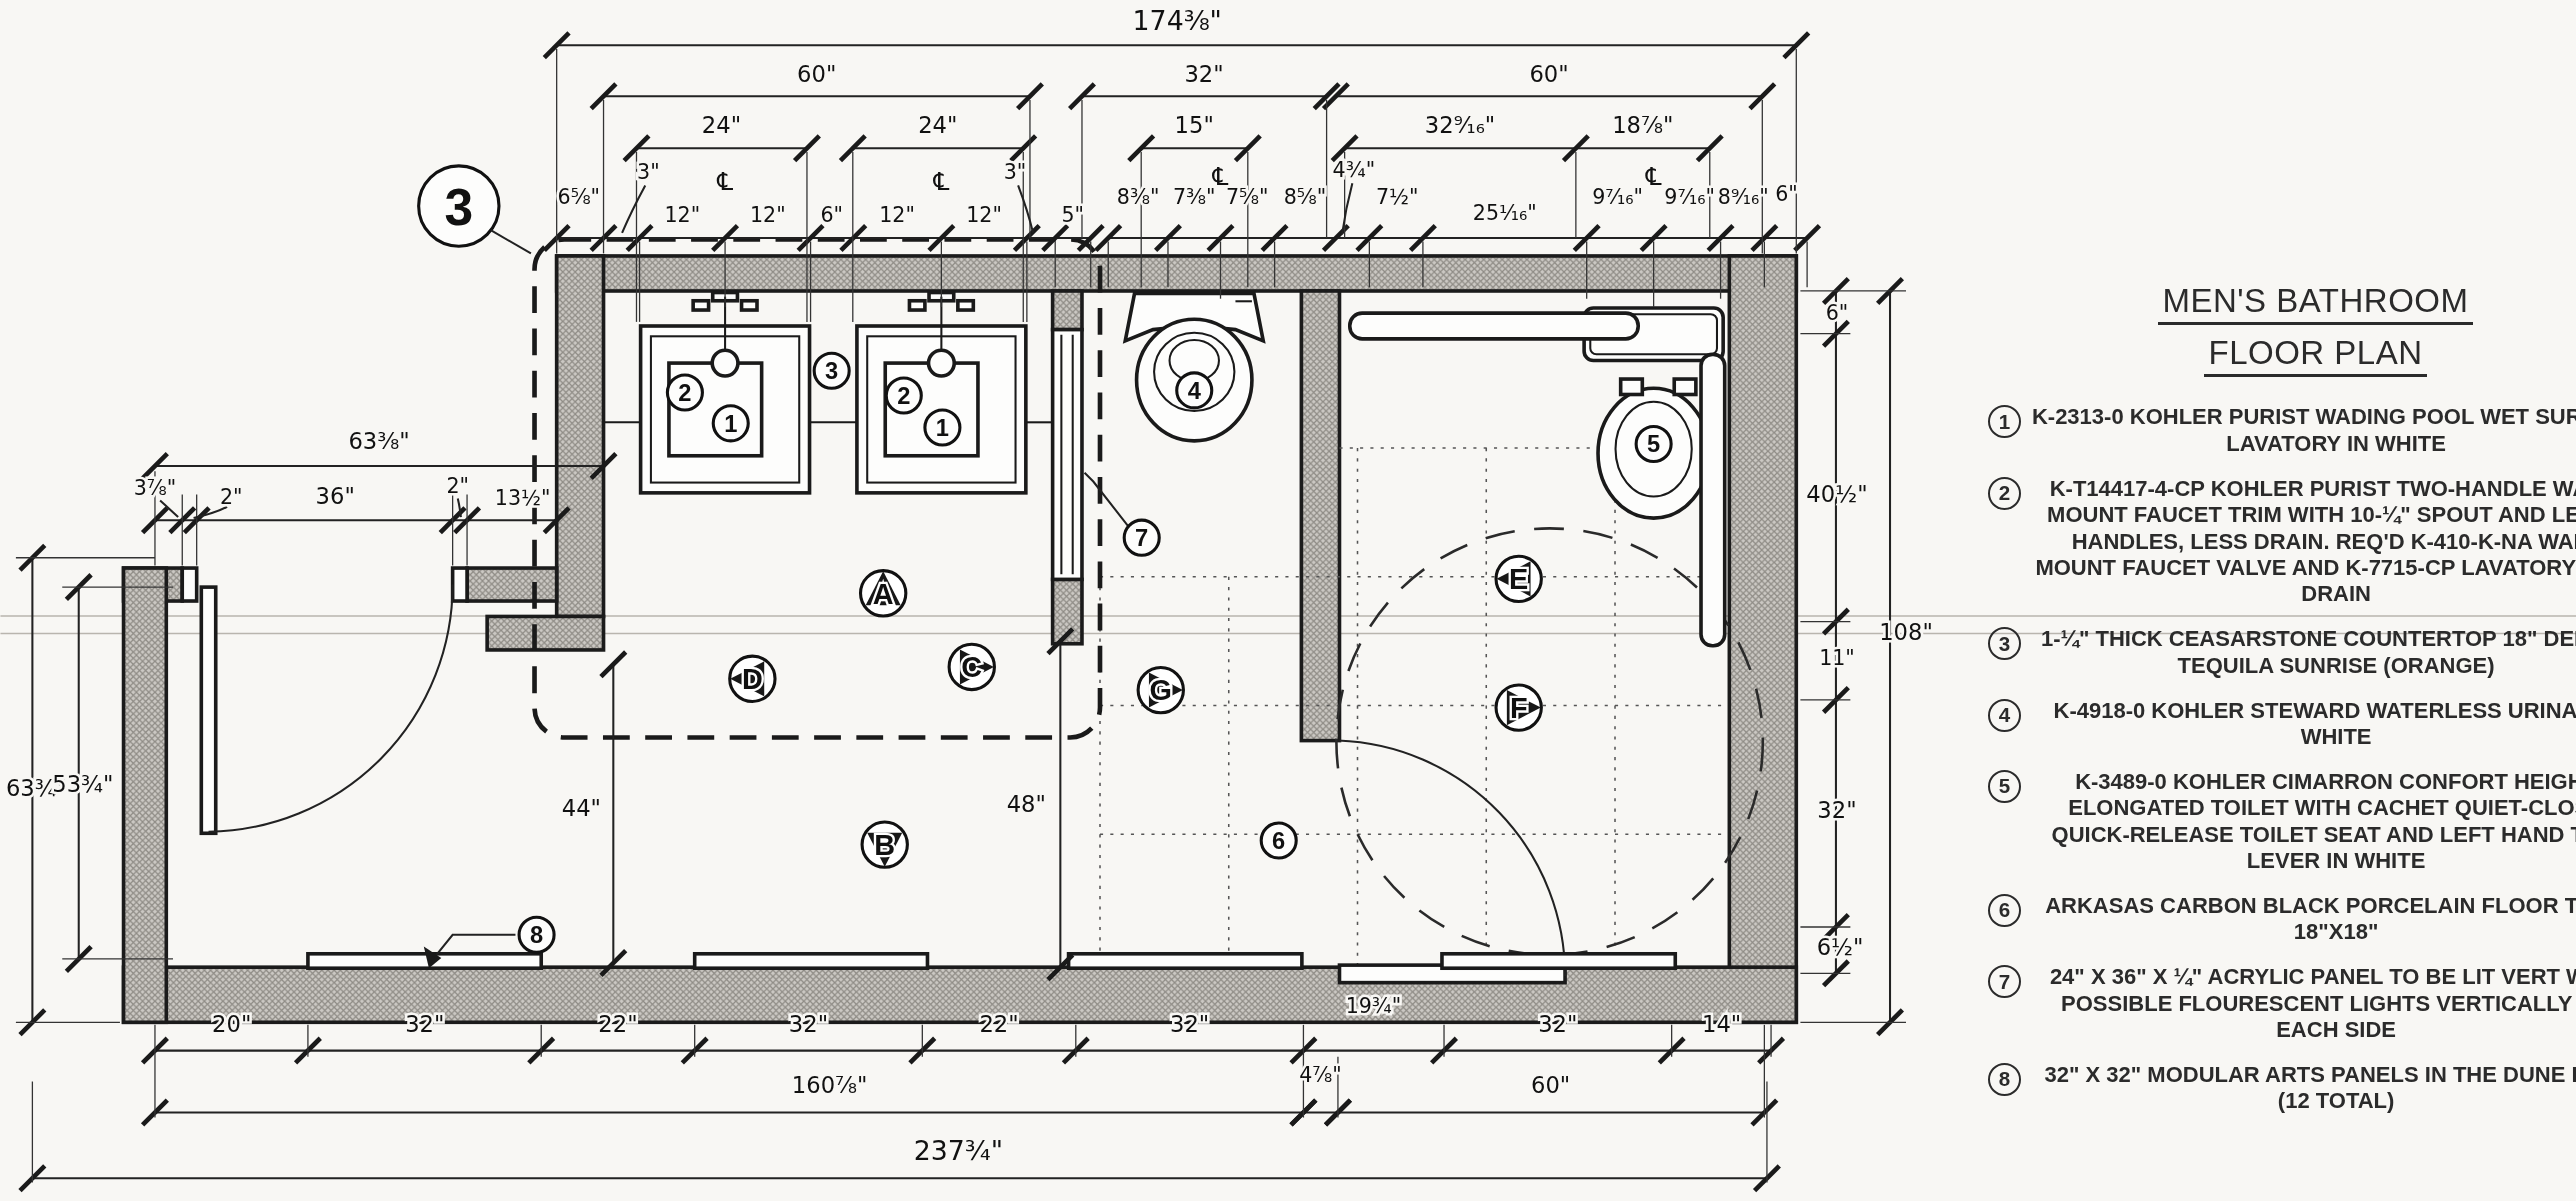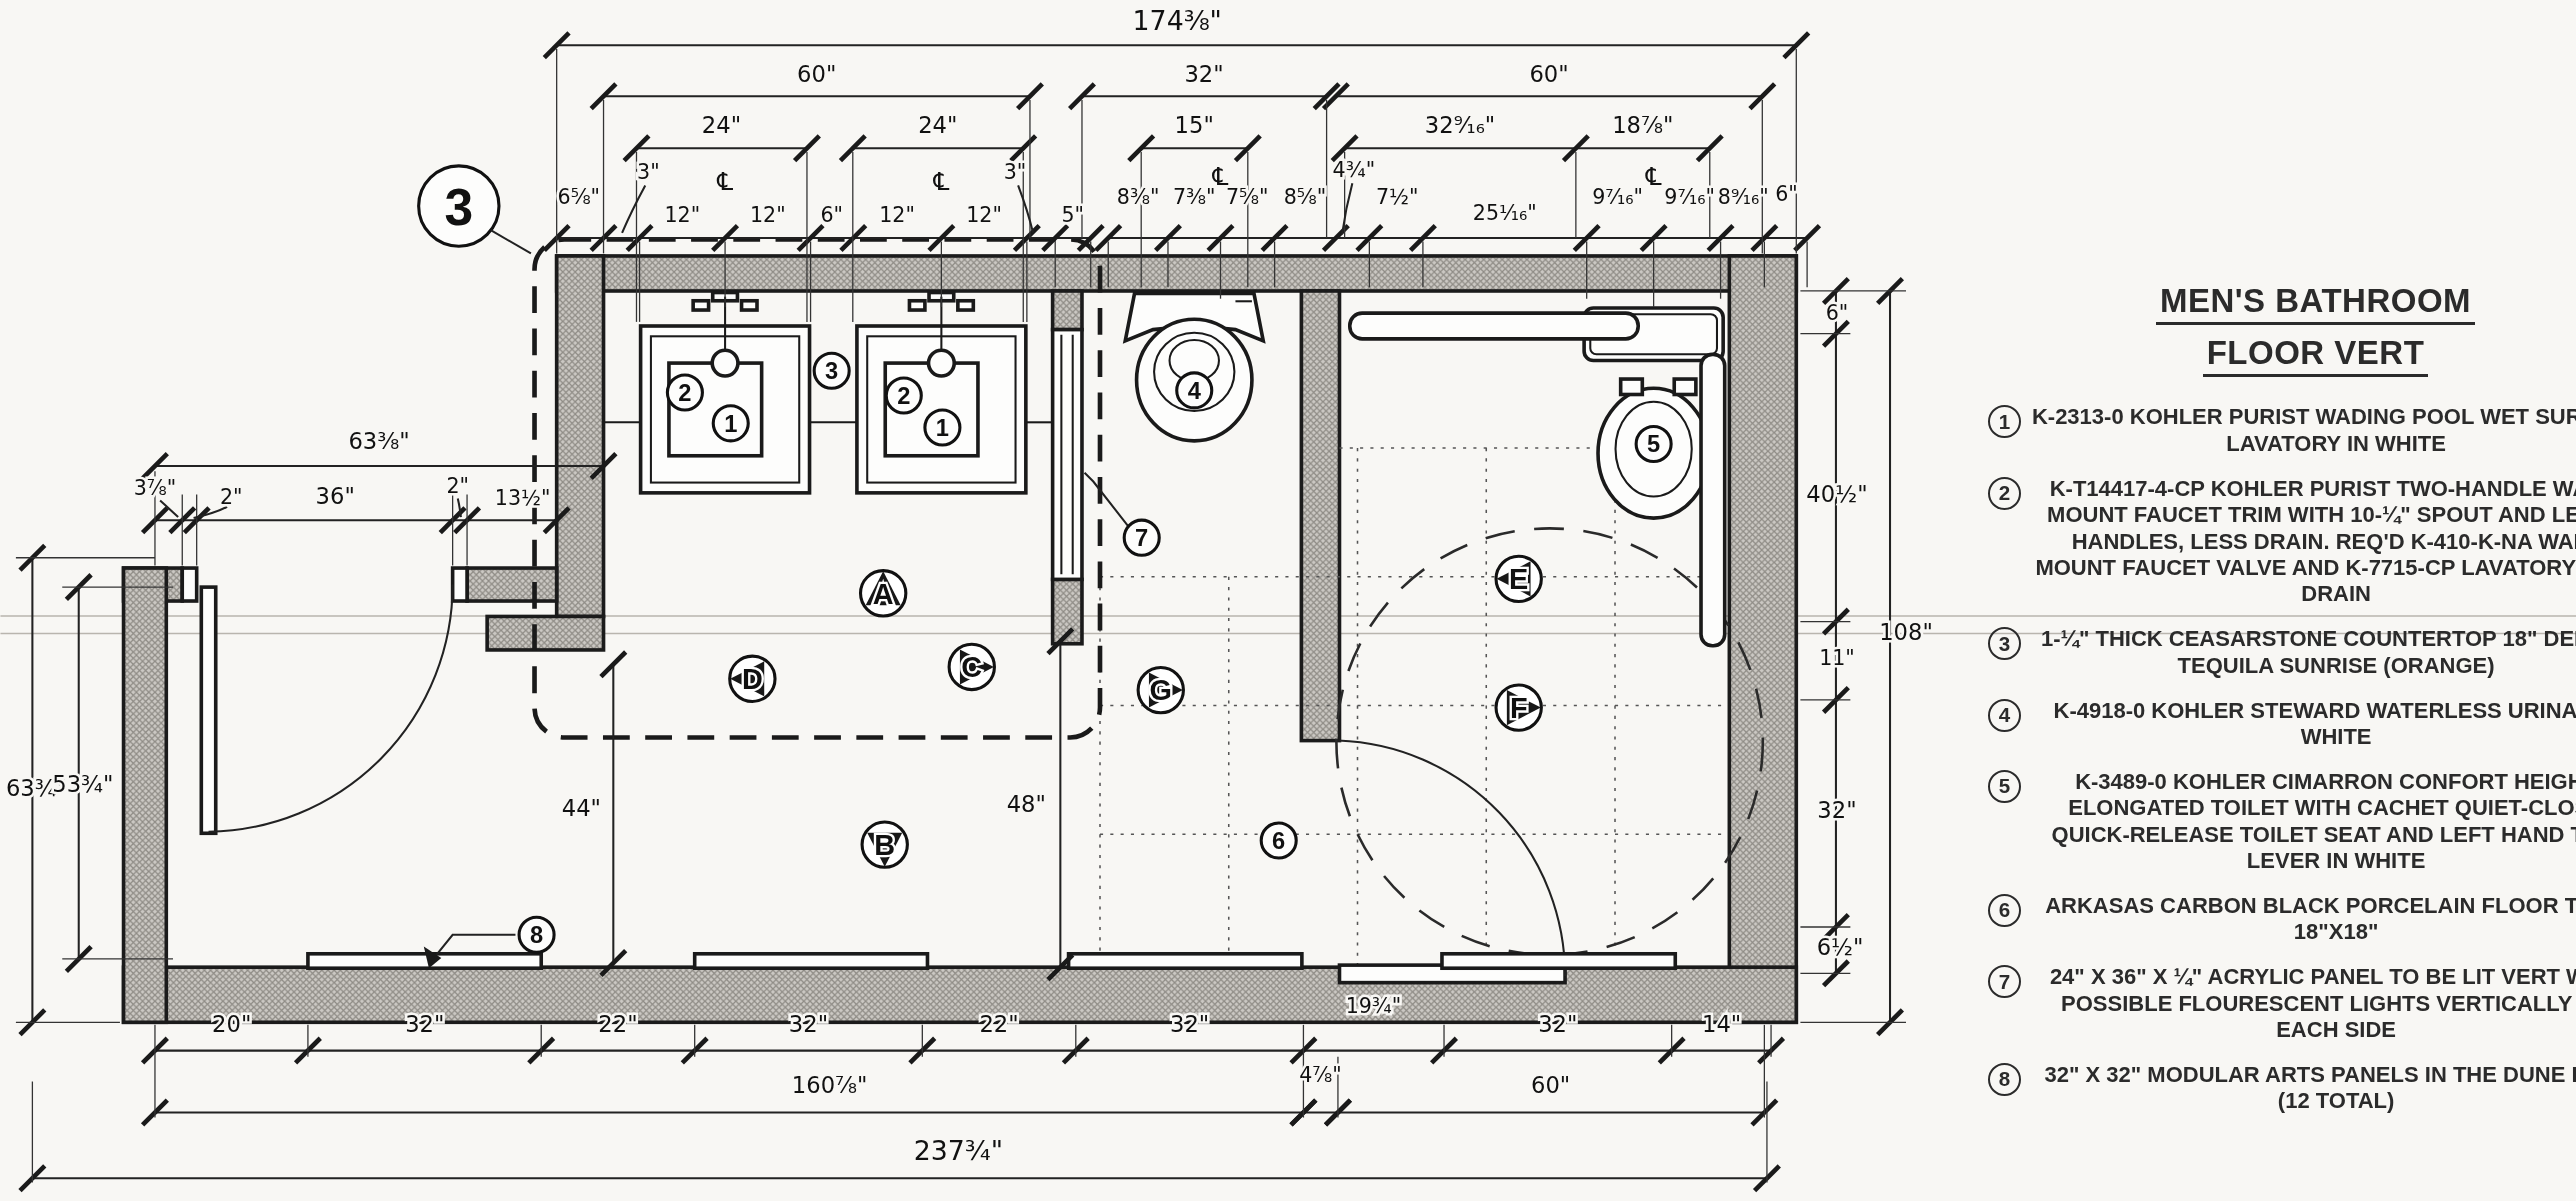--- a/index.html
+++ b/index.html
@@ -27,21 +27,21 @@
   .numt{font-family:"Liberation Sans",sans-serif;font-size:46px;font-weight:700;fill:#111;
         text-anchor:middle;}
   .bigt{font-size:100px;}
   .mletter{font-family:"Liberation Sans",sans-serif;font-size:56px;font-weight:700;fill:#111;
         text-anchor:middle;paint-order:stroke;stroke:#ffffff;stroke-width:9;}
   .mcirc{fill:#fff;stroke:#111;stroke-width:6;}
   .mwedge{fill:#181818;}
   
   .specs{position:absolute;left:1988px;top:282px;width:655px;color:#2b2b2b;}
   .titleblock{text-align:center;margin-bottom:27px;}
-  .titleline{display:block;width:fit-content;margin:0 auto 9.3px auto;font-size:33px;font-weight:700;
+  .titleline{display:block;width:fit-content;margin:0 auto 9.3px auto;font-size:33px;font-weight:400;
              letter-spacing:0.5px;border-bottom:3.1px solid #2b2b2b;padding:0 4.1px 2.1px 4.1px;}
   .specitem{display:flex;align-items:flex-start;gap:8.2px;margin-bottom:18.5px;}
   .specnum{flex:0 0 auto;width:29px;height:29px;border:2.6px solid #2b2b2b;border-radius:50%;
            display:flex;align-items:center;justify-content:center;font-size:20.6px;font-weight:700;margin-top:1px;}
   .spectext{flex:1;font-size:22px;font-weight:700;line-height:1.2;text-align:center;}
 </style>
 </head>
 <body>
 
 <div class="sheet">
@@ -500,21 +500,21 @@
   <g transform="translate(2948,1374)">
     <circle class="mcirc" r="44"></circle>
         <polygon class="mwedge" points="43,0 -23,-34 -23,34"></polygon>
     <text class="mletter" y="20">F</text>
       </g>
 </svg>
 
 <div class="specs">
   <div class="titleblock">
     <span class="titleline">MEN'S BATHROOM</span>
-    <span class="titleline">FLOOR VERT</span>
+    <span class="titleline">FLOOR PLAN</span>
   </div>
   <div class="specitem">
     <div class="specnum">1</div>
     <div class="spectext">K-2313-0  KOHLER PURIST WADING POOL WET SURFACE LAVATORY IN WHITE</div>
   </div>
   <div class="specitem">
     <div class="specnum">2</div>
     <div class="spectext">K-T14417-4-CP KOHLER PURIST TWO-HANDLE WALL-MOUNT FAUCET TRIM WITH 10-¼" SPOUT AND LEVER HANDLES, LESS DRAIN.  REQ'D K-410-K-NA WALL MOUNT FAUCET VALVE AND K-7715-CP LAVATORY GRID DRAIN</div>
   </div>
   <div class="specitem">

